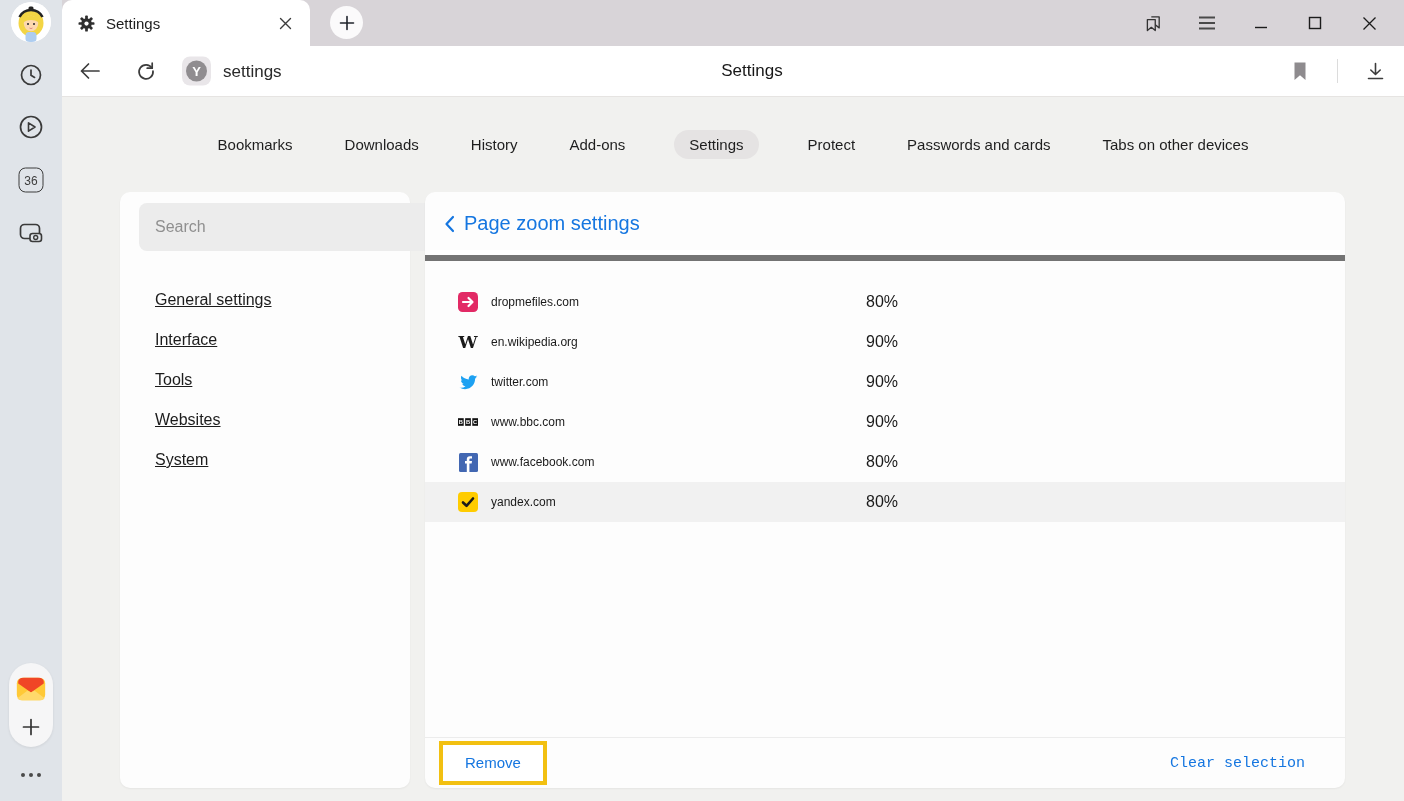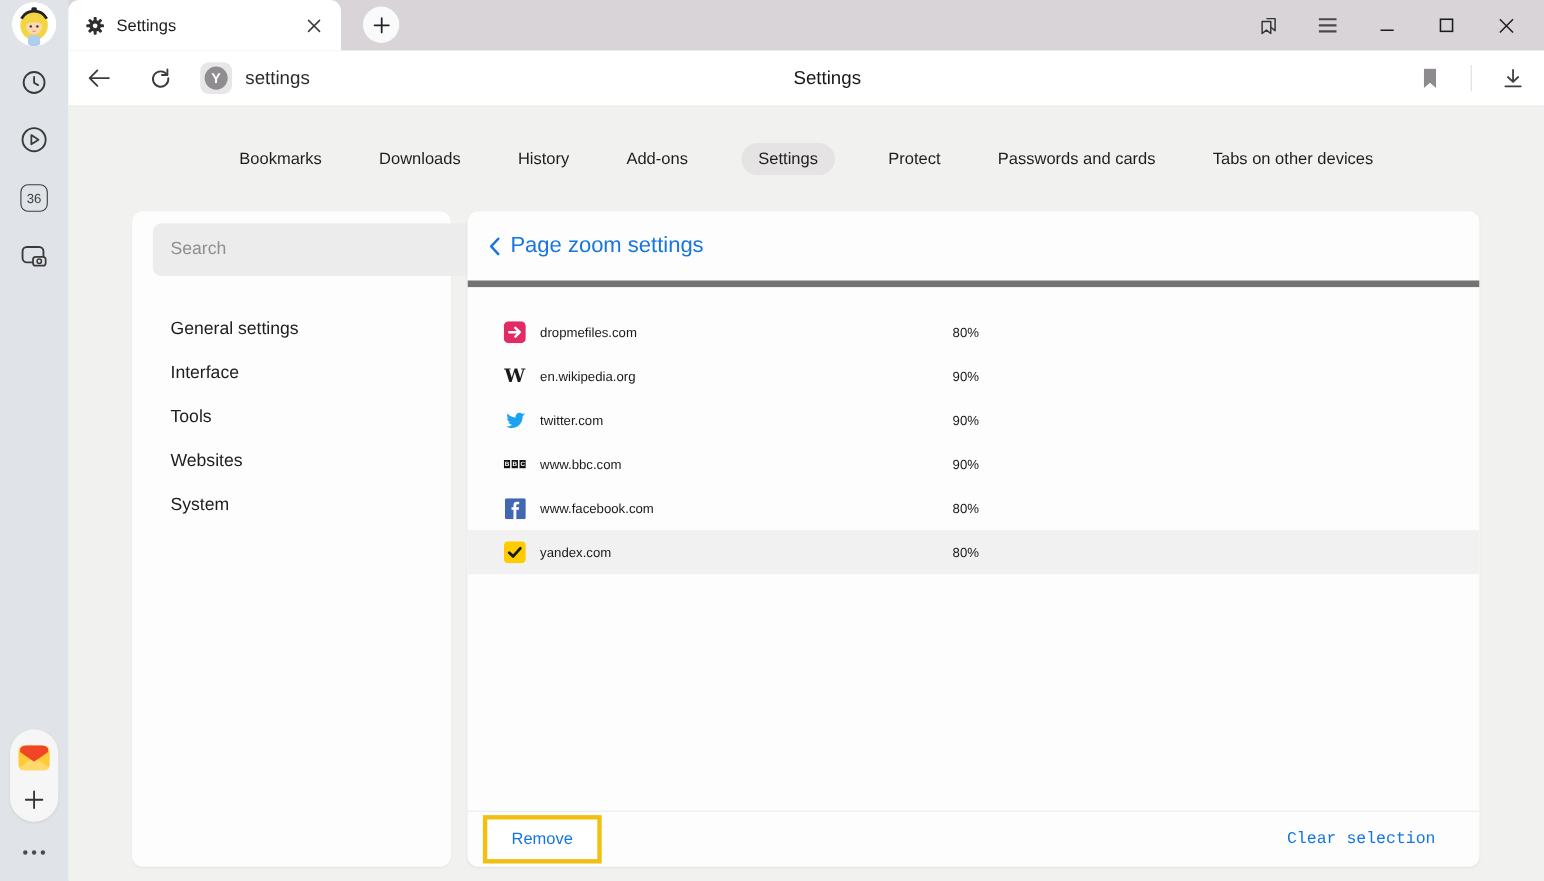--- a/index.html
+++ b/index.html
@@ -56,32 +56,32 @@
   .nav-tab { font-size:15px; color:#1e1e1e; padding:6px 3px; cursor:pointer; white-space:nowrap; }
   .nav-tab.active { background:#e5e3e3; border-radius:16px; padding:6px 15px; }
 
   .card { position:absolute; background:#fdfdfd; border-radius:10px; box-shadow:0 1px 2px rgba(0,0,0,.05); }
   .left-card { left:58px; top:95px; width:290px; height:596px; }
   .search-input { display:block; margin:11px 0 0 19px; width:301px; height:48px; background:#ececec;
                   border:none; border-radius:8px; font-size:16px; color:#333; padding:0 16px; outline:none;
                   font-family:"Liberation Sans", sans-serif; }
   .search-input::placeholder { color:#8f8f8f; }
   .menu-list { margin-top:29px; }
-  .menu-item { height:40px; display:flex; align-items:center; padding-left:35px; font-size:16px; color:#1c1c1c; cursor:pointer; }
+  .menu-item { height:40px; display:flex; align-items:center; padding-left:35px; font-size:16px; color:#1c1c1c; cursor:pointer;text-decoration:underline; }
 
   .main-card { left:363px; top:95px; width:920px; height:596px; overflow:hidden; }
   .panel-header { height:69px; display:flex; align-items:center; padding-left:19px; border-bottom:6px solid #737373; cursor:pointer; }
   .panel-header .back-chevron { display:flex; align-items:center; margin-right:9px; }
   .panel-title { font-size:20px; color:#1576e0; }
   .site-list { padding-top:21px; }
   .site-row { height:40px; display:flex; align-items:center; padding-left:33px; position:relative; cursor:pointer; }
   .site-row.selected { background:#f1f1f1; }
   .favicon { width:20px; height:20px; display:flex; align-items:center; justify-content:center; }
   .site-domain { margin-left:13px; font-size:12px; color:#1a1a1a; }
-  .site-zoom { position:absolute; left:441px; font-size:12px; color:#1a1a1a; }
+  .site-zoom { position:absolute; left:441px; font-size:16px; color:#1a1a1a; }
 
   .panel-footer { position:absolute; left:0; bottom:0; width:100%; height:51px; border-top:1px solid #ececec;
                   display:flex; align-items:center; }
   .remove-highlight { margin-left:14px; border:4px solid #f2c011; background:#fff; padding:9px 22px; cursor:pointer; }
   .link-blue { font-size:15px; color:#1576e0; cursor:pointer; }
   .clear-selection { position:absolute; right:40px; top:50%; transform:translateY(-50%);font-family:Liberation Mono, monospace; }
 
   svg { display:block; }
 </style>
 </head>

